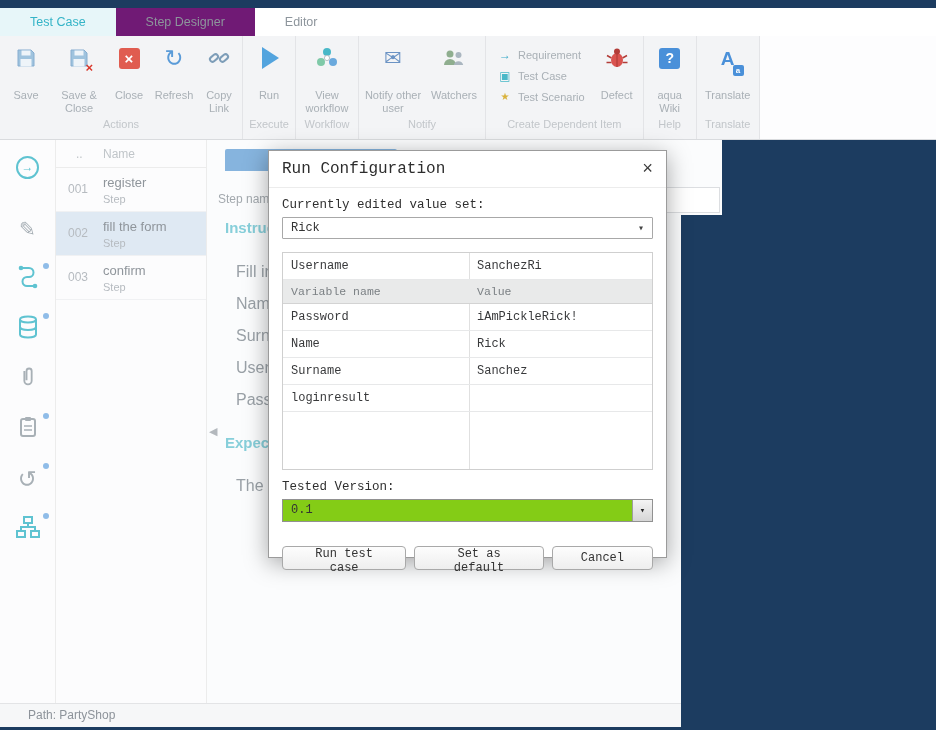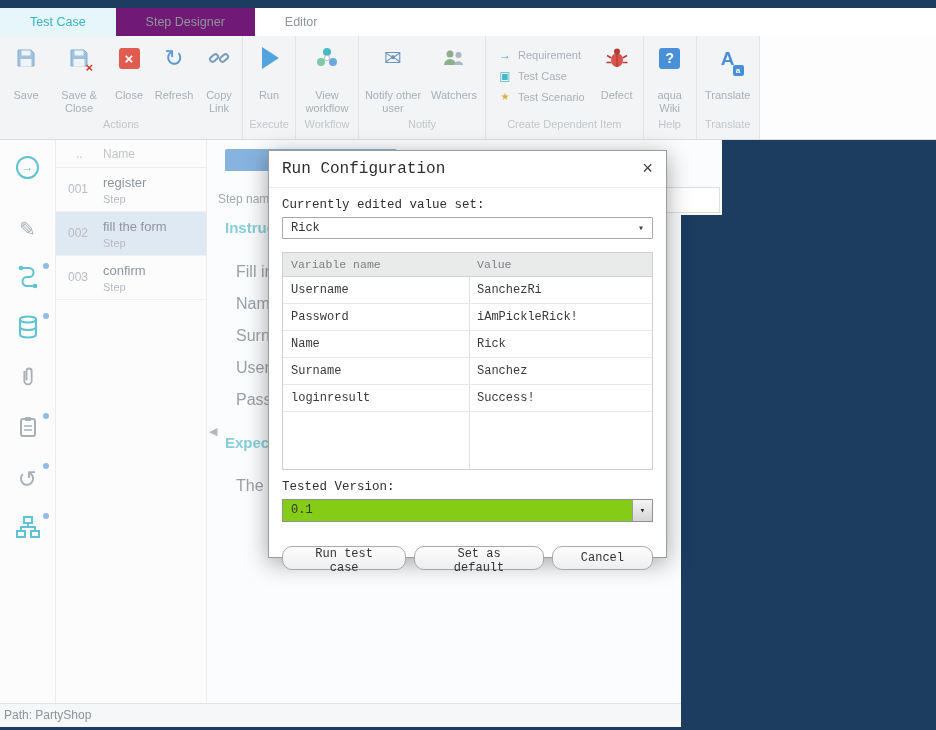--- a/index.html
+++ b/index.html
@@ -63,21 +63,21 @@
   .editor-strip { position:absolute; left:207px; top:140px; width:515px; height:75px; background:#fbfcfd; }
   .editor-body { position:absolute; left:207px; top:215px; width:474px; height:488px; background:#fbfcfd; }
   .bluebar { position:absolute; left:18px; top:9px; width:172px; height:22px; background:#86b4de; border-radius:2px 2px 0 0; }
   .stepname-label { position:absolute; left:11px; top:52px; font-size:12px; color:#a3a9ae; white-space:nowrap; }
   .stepname-input { position:absolute; left:78px; top:47px; width:435px; height:26px; background:#ffffff; border:1px solid #dcdee1; }
   .ed-heading { position:absolute; font-size:15px; font-weight:bold; color:#87cfda; white-space:nowrap; }
   .ed-text { position:absolute; font-size:16px; color:#9aa1a7; white-space:nowrap; }
   .ed-chevron { position:absolute; left:2px; top:210px; font-size:11px; color:#b3b8bd; cursor:pointer; }
 
   
-  .statusbar { position:absolute; left:0; top:703px; width:681px; height:24px; background:#f6f7f8; border-top:1px solid #e3e4e6; font-size:12px; color:#8d939a; line-height:23px; padding-left:4px; }
+  .statusbar { position:absolute; left:0; top:703px; width:681px; height:24px; background:#f6f7f8; border-top:1px solid #e3e4e6; font-size:12px; color:#8d939a; line-height:23px; padding-left:28px; }
 
   
   .modal { position:absolute; left:268px; top:150px; width:399px; height:408px; background:#ffffff; border:1px solid #9b9b9b; box-shadow:0 5px 22px rgba(0,0,0,0.35);font-family:Liberation Mono, monospace; }
   .modal-header { height:37px; padding:0 13px; display:flex; align-items:center; justify-content:space-between; border-bottom:1px solid #ececec; }
   .modal-title { font-size:16px; color:#2d2d2d; }
   .modal-close { font-size:18px; color:#3c3c3c; cursor:pointer; line-height:1; }
   .modal-body { padding:8px 13px 0; }
   .field-label { font-size:12.5px; color:#2f2f2f; margin:2px 0 5px; }
   .field-label.second { margin-top:10px; }
   .vselect { height:22px; border:1px solid #a8a8a8; border-radius:1px; display:flex; align-items:center; justify-content:space-between; padding:0 8px; font-size:12px; color:#333; cursor:pointer; background:#fff; }
@@ -89,21 +89,21 @@
   .vhead .vcell { font-size:11.5px; color:#7b8084; line-height:23px; }
   .vdata { height:27px; border-bottom:1px solid #e7e8e9; cursor:default; }
   .vdata .vcell { font-size:12px; color:#38393b; line-height:26px; }
   .vcell { padding-left:8px; overflow:hidden; white-space:nowrap; }
   .vcell.c1 { width:186px; }
   .vcell.c2 { flex:1; }
   .combo { height:23px; border:1px solid #919191; display:flex; background:#84cc16; cursor:pointer; }
   .combo-text { flex:1; font-size:12px; color:#333; line-height:21px; padding:0 8px; }
   .combo-btn { width:20px; background:linear-gradient(#f4f4f4,#d6d6d6); border-left:1px solid #9d9d9d; display:flex; align-items:center; justify-content:center; font-size:9px; color:#222; }
   .modal-buttons { display:flex; justify-content:center; gap:8px; margin-top:24px; }
-  .mbtn { height:24px; padding:0 28px; background:linear-gradient(#fdfdfd,#eeeeee); border:1px solid #a9a9a9; border-radius:10px; font-size:12px; color:#333; font-family:inherit; cursor:pointer; }
+  .mbtn { height:24px; padding:0 28px; background:linear-gradient(#fdfdfd,#eeeeee); border:1px solid #a9a9a9; border-radius:4px; font-size:12px; color:#333; font-family:inherit; cursor:pointer; }
 </style>
 </head>
 <body>
 
 <div class="screen">
 
   <div class="tabbar">
     <div class="tab tab-active">Test Case</div>
     <div class="tab tab-green">Step Designer</div>
     <div class="tab">Editor</div>
@@ -381,43 +381,42 @@
     </div>
     <div class="modal-body">
       <div class="field-label">Currently edited value set:</div>
       <div class="vselect">
         <span>Rick</span>
         <span class="caret">▾</span>
       </div>
 
       <div class="vtable">
         <div class="vcol-divider"></div>
+        <div class="vrow vdata">
+          <span class="vcell c1">Username</span>
+          <span class="vcell c2">SanchezRi</span>
+        </div>
         <div class="vrow vhead">
           <span class="vcell c1">Variable name</span>
           <span class="vcell c2">Value</span>
         </div>
         <div class="vrow vdata">
-          <span class="vcell c1">Username</span>
-          <span class="vcell c2">SanchezRi</span>
-        </div>
-        <div class="vrow vdata">
           <span class="vcell c1">Password</span>
           <span class="vcell c2">iAmPickleRick!</span>
         </div>
         <div class="vrow vdata">
           <span class="vcell c1">Name</span>
           <span class="vcell c2">Rick</span>
         </div>
         <div class="vrow vdata">
           <span class="vcell c1">Surname</span>
           <span class="vcell c2">Sanchez</span>
         </div>
         <div class="vrow vdata">
           <span class="vcell c1">loginresult</span>
-          <span class="vcell c2">Success!</span>
         </div>
       </div>
 
       <div class="field-label second">Tested Version:</div>
       <div class="combo">
         <span class="combo-text">0.1</span>
         <span class="combo-btn">
             <span>▾</span>
           </span>
       </div>

